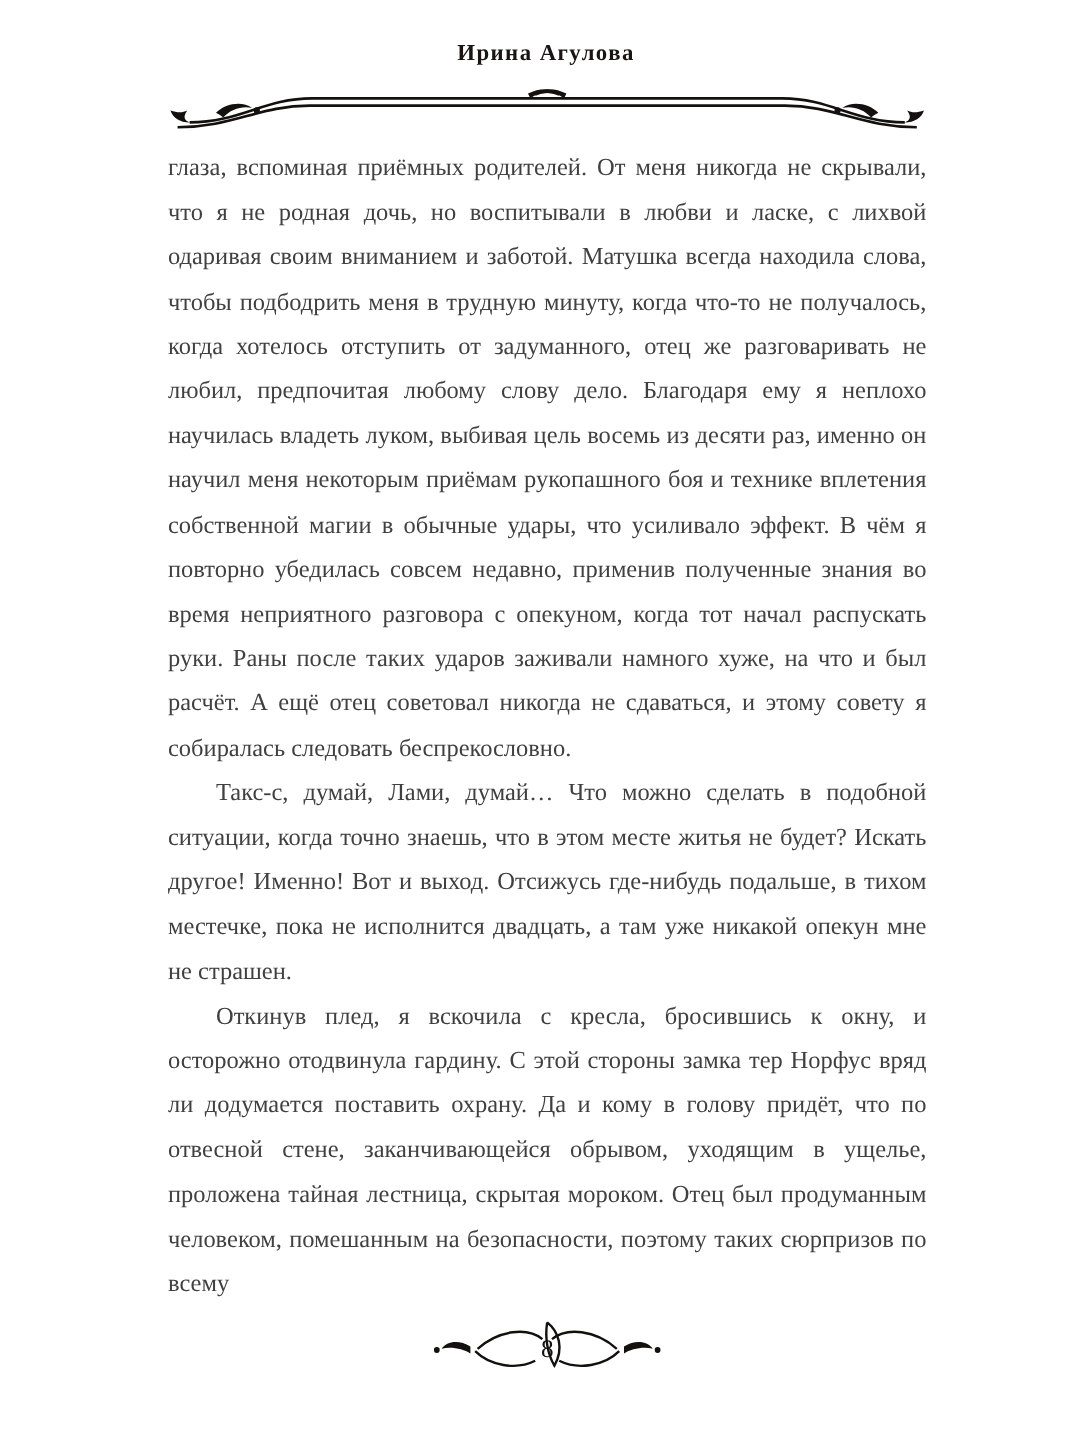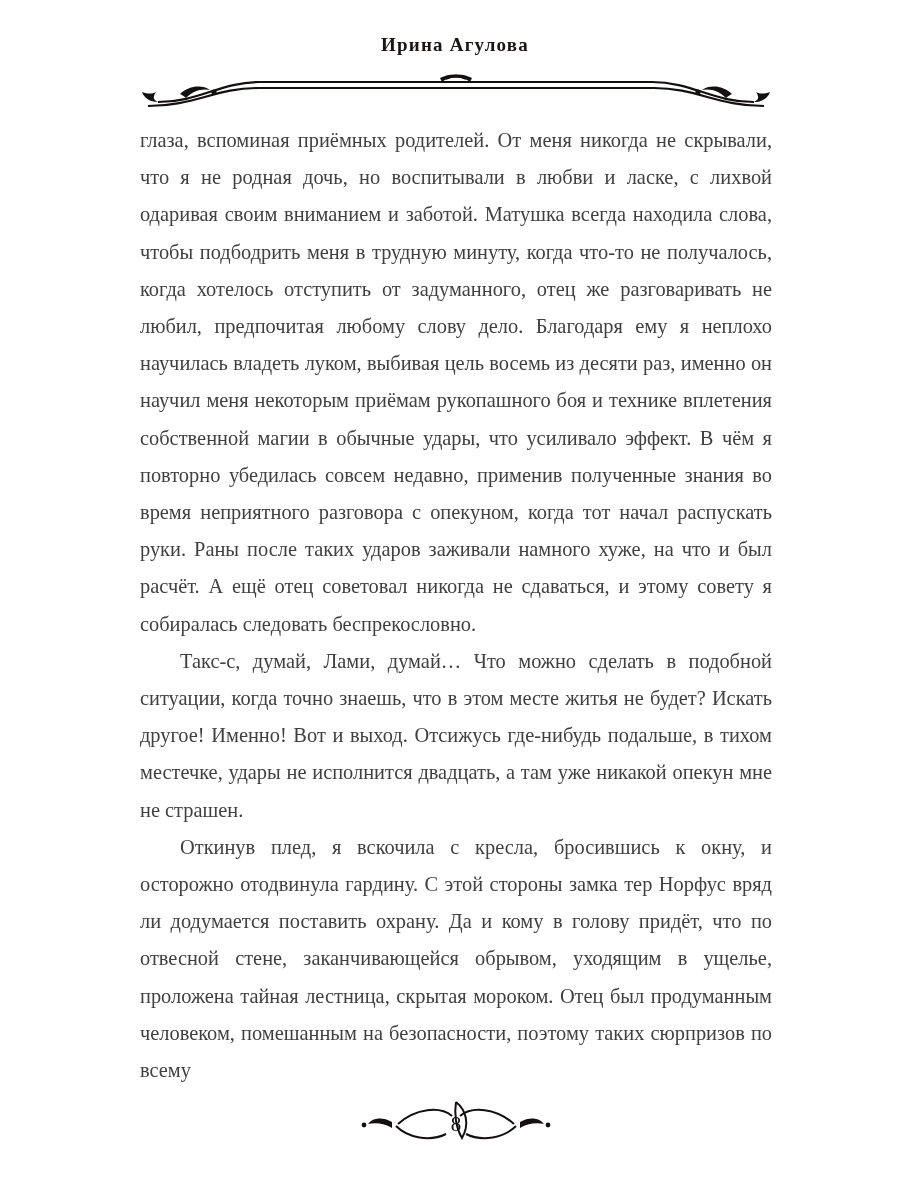--- a/index.html
+++ b/index.html
@@ -119,21 +119,21 @@
           <circle cx="558" cy="20" r="2.6"></circle>
           <path d="M300 6 C 312 0, 322 2, 326 8 C 318 4, 308 5, 302 10 Z"></path>
           <path d="M332 6 C 320 0, 310 2, 306 8 C 314 4, 324 5, 330 10 Z"></path>
         </g>
       </svg>
     </div>
   </div>
 
   <div class="content">
     <p>глаза, вспоминая приёмных родителей. От меня никогда не скрывали, что я не родная дочь, но воспитывали в любви и ласке, с лихвой одаривая своим вниманием и заботой. Матушка всегда находила слова, чтобы подбодрить меня в трудную минуту, когда что-то не получалось, когда хотелось отступить от задуманного, отец же разговаривать не любил, предпочитая любому слову дело. Благодаря ему я неплохо научилась владеть луком, выбивая цель восемь из десяти раз, именно он научил меня некоторым приёмам рукопашного боя и технике вплетения собственной магии в обычные удары, что усиливало эффект. В чём я повторно убедилась совсем недавно, применив полученные знания во время неприятного разговора с опекуном, когда тот начал распускать руки. Раны после таких ударов заживали намного хуже, на что и был расчёт. А ещё отец советовал никогда не сдаваться, и этому совету я собиралась следовать беспрекословно.</p>
-    <p class="indent">Такс-с, думай, Лами, думай… Что можно сделать в подобной ситуации, когда точно знаешь, что в этом месте житья не будет? Искать другое! Именно! Вот и выход. Отсижусь где-нибудь подальше, в тихом местечке, удары не исполнится двадцать, а там уже никакой опекун мне не страшен.</p>
+    <p class="indent">Такс-с, думай, Лами, думай… Что можно сделать в подобной ситуации, когда точно знаешь, что в этом месте житья не будет? Искать другое! Именно! Вот и выход. Отсижусь где-нибудь подальше, в тихом местечке, пока не исполнится двадцать, а там уже никакой опекун мне не страшен.</p>
     <p class="indent">Откинув плед, я вскочила с кресла, бросившись к окну, и осторожно отодвинула гардину. С этой стороны замка тер Норфус вряд ли додумается поставить охрану. Да и кому в голову придёт, что по отвесной стене, заканчивающейся обрывом, уходящим в ущелье, проложена тайная лестница, скрытая мороком. Отец был продуманным человеком, помешанным на безопасности, поэтому таких сюрпризов по всему</p>
   </div>
 
   <div class="footer">
     <div class="footer-orn">
       <svg width="632" height="60" viewBox="0 0 632 60" xmlns="http://www.w3.org/2000/svg">
         <g fill="none" stroke="#14100f" stroke-width="2">
           <path d="M258 26 C 276 10, 300 8, 312 18"></path>
           <path d="M256 28 C 268 40, 290 44, 306 36"></path>
           <path d="M374 26 C 356 10, 332 8, 320 18"></path>

